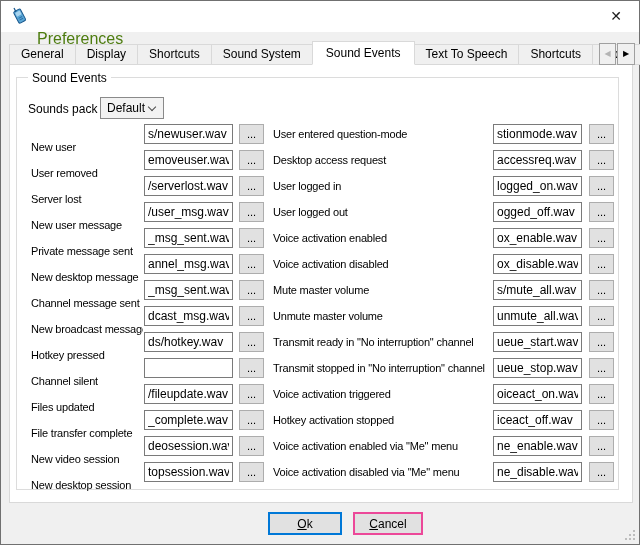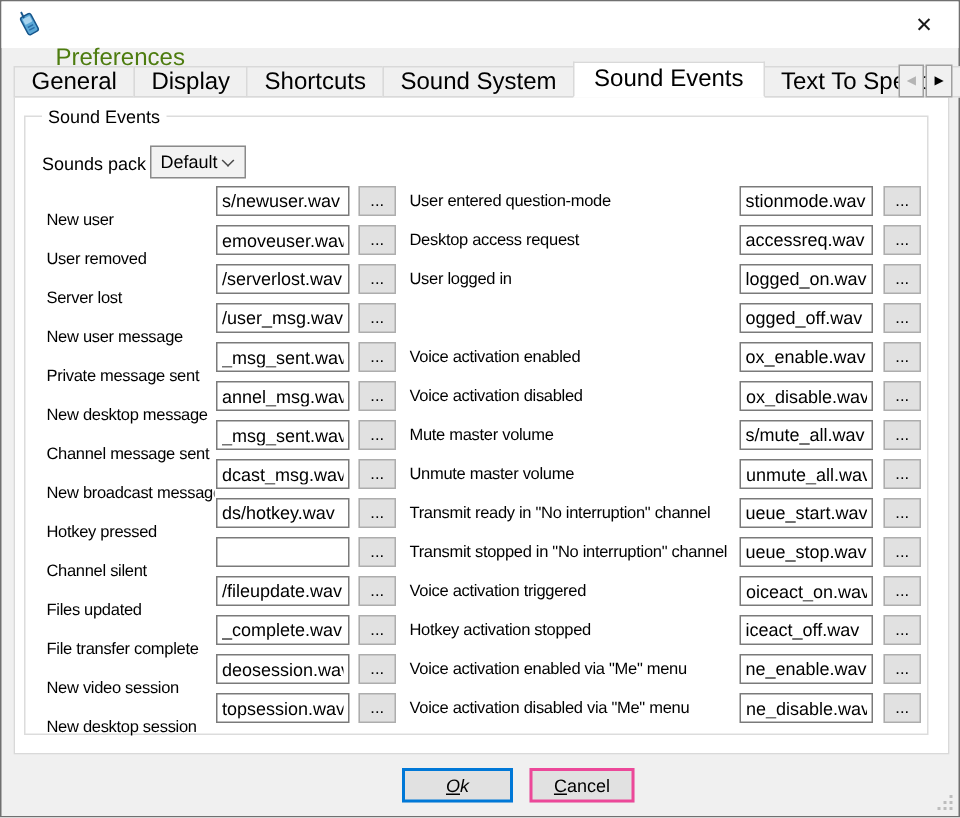--- a/index.html
+++ b/index.html
@@ -12,21 +12,21 @@
   
   .titlebar { position:absolute; left:0; top:0; width:638px; height:31px; background:#ffffff; }
   .app-icon { position:absolute; left:9px; top:6px; width:19px; height:19px; }
   .title-text { position:absolute; left:36px; top:9px; font-size:16px; color:#4d7c0f; white-space:nowrap;margin-top:20px; }
   .close-btn { position:absolute; right:0; top:0; width:46px; height:31px; background:transparent;
                border:none; font-size:14px; color:#1b1b1b; cursor:default; text-align:center; line-height:31px; }
 
   
   .tabstrip { position:absolute; left:8px; top:40px; height:24px; display:flex; align-items:flex-end; z-index:2; }
   .tab { height:21px; line-height:19px; padding:0 11px; background:#f0f0f0; border:1px solid #d9d9d9;
-         white-space:nowrap; font-size:16px; }
+         white-space:nowrap; font-size:12px; }
   .tab + .tab { margin-left:-1px; }
   .tab.selected { height:24px; line-height:22px; padding:0 13px; background:#ffffff;
                   border-bottom:1px solid #ffffff; position:relative; z-index:3; }
   .tab-scroll { position:absolute; top:42px; height:22px; width:17px; background:#f0f0f0;
                 border:1px solid #a0a0a0; z-index:5; font-size:8px; line-height:20px; text-align:center; padding:0; }
   .tab-scroll.left { left:598px; color:#b4b4b4; }
   .tab-scroll.right { left:616px; width:18px; color:#000; }
 
   
   .page { position:absolute; left:8px; top:63px; width:624px; height:439px;
@@ -61,21 +61,21 @@
   .dots { position:absolute; top:0; width:25px; height:20px; background:#e1e1e1; border:1px solid #adadad;
           font-size:11px; line-height:10px; color:#000; padding:0; cursor:default; }
   .col-left  .dots { left:208px; }
   .col-right .dots { left:316px; }
 
   
   .footer-btn { position:absolute; top:511px; height:23px; background:#e1e1e1; border:2px solid #ec4899;
                 font-family:"Liberation Sans",sans-serif; font-size:12px; cursor:default; }
   .footer-btn span { display:block; }
   .footer-btn span::first-letter { text-decoration:underline; }
-  #ok-btn { left:267px; width:74px; border:2px solid #0078d7;font-style:italic; }
+  #ok-btn { left:267px; width:74px; border:2px solid #0078d7; }
   #cancel-btn { left:352px; width:70px; }
 
   
   .grip { position:absolute; right:3px; bottom:3px; width:12px; height:12px; }
 </style>
 </head>
 <body>
 
 <div id="dialog">
 
@@ -234,20 +234,21 @@
         <button class="dots">...</button>
       </div>
 
       <div class="erow">
         <span class="rlabel">User logged in</span>
         <input type="text" value="logged_on.wav" style="">
         <button class="dots">...</button>
       </div>
 
       <div class="erow">
+        <span class="rlabel">User logged out</span>
         <input type="text" value="ogged_off.wav" style="">
         <button class="dots">...</button>
       </div>
 
       <div class="erow">
         <span class="rlabel">Voice activation enabled</span>
         <input type="text" value="ox_enable.wav" style="">
         <button class="dots">...</button>
       </div>
 

